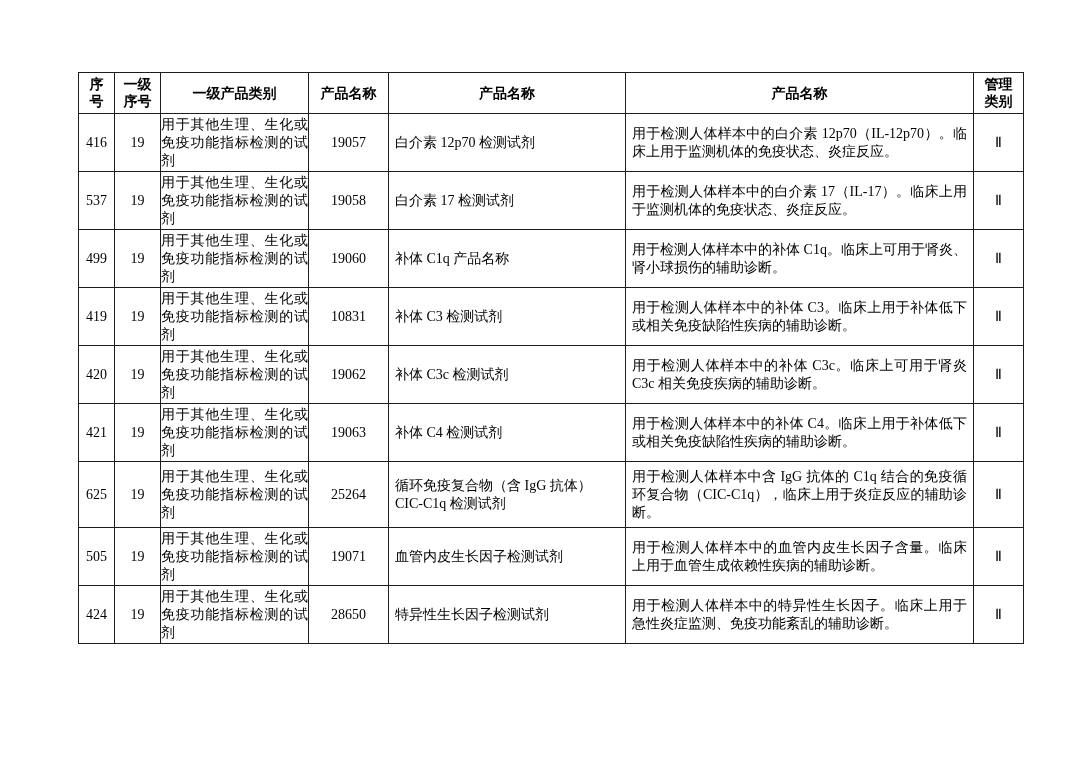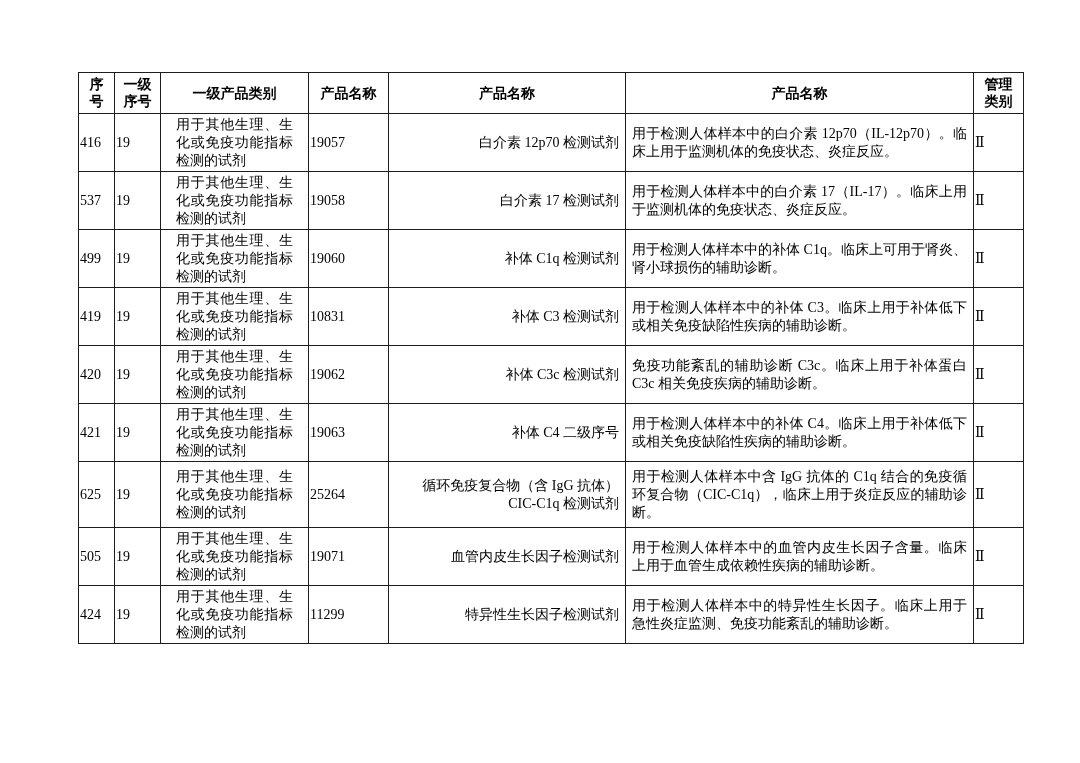--- a/index.html
+++ b/index.html
@@ -41,29 +41,31 @@
     white-space: pre-line;
     line-height: 17px;
     padding: 1px 1px;
   }
   .catalog td {
     vertical-align: middle;
     line-height: 18px;
     padding: 2px 4px;
   }
   td.c0, td.c1, td.c3, td.c6 {
+    text-align: center;
     padding: 1px 1px;
+    font-family: Liberation Serif, serif;
   }
   td.c2 {
     text-align: justify;
-    padding: 1px 15px;
+    padding: 1px 0;
     line-height: 18px;
   }
   td.c4 {
-    text-align: right;
+    text-align: left;
     padding: 2px 6px;
   }
   td.c5 {
     text-align: justify;
     padding: 2px 6px;
   }
 </style>
 </head>
 <body>
 
@@ -109,48 +111,48 @@
           <td class="c3">19058</td>
           <td class="c4">白介素 17 检测试剂</td>
           <td class="c5">用于检测人体样本中的白介素 17（IL-17）。临床上用于监测机体的免疫状态、炎症反应。</td>
           <td class="c6">Ⅱ</td>
         </tr>
         <tr>
           <td class="c0">499</td>
           <td class="c1">19</td>
           <td class="c2">用于其他生理、生化或免疫功能指标检测的试剂</td>
           <td class="c3">19060</td>
-          <td class="c4">补体 C1q 检测试剂</td>
+          <td class="c4">补体 C1q 产品名称</td>
           <td class="c5">用于检测人体样本中的补体 C1q。临床上可用于肾炎、肾小球损伤的辅助诊断。</td>
           <td class="c6">Ⅱ</td>
         </tr>
         <tr>
           <td class="c0">419</td>
           <td class="c1">19</td>
           <td class="c2">用于其他生理、生化或免疫功能指标检测的试剂</td>
           <td class="c3">10831</td>
           <td class="c4">补体 C3 检测试剂</td>
           <td class="c5">用于检测人体样本中的补体 C3。临床上用于补体低下或相关免疫缺陷性疾病的辅助诊断。</td>
           <td class="c6">Ⅱ</td>
         </tr>
         <tr>
           <td class="c0">420</td>
           <td class="c1">19</td>
           <td class="c2">用于其他生理、生化或免疫功能指标检测的试剂</td>
           <td class="c3">19062</td>
           <td class="c4">补体 C3c 检测试剂</td>
-          <td class="c5">免疫功能紊乱的辅助诊断 C3c。临床上用于补体蛋白 C3c 相关免疫疾病的辅助诊断。</td>
+          <td class="c5">用于检测人体样本中的补体 C3c。临床上可用于肾炎 C3c 相关免疫疾病的辅助诊断。</td>
           <td class="c6">Ⅱ</td>
         </tr>
         <tr>
           <td class="c0">421</td>
           <td class="c1">19</td>
           <td class="c2">用于其他生理、生化或免疫功能指标检测的试剂</td>
           <td class="c3">19063</td>
-          <td class="c4">补体 C4 二级序号</td>
+          <td class="c4">补体 C4 检测试剂</td>
           <td class="c5">用于检测人体样本中的补体 C4。临床上用于补体低下或相关免疫缺陷性疾病的辅助诊断。</td>
           <td class="c6">Ⅱ</td>
         </tr>
         <tr>
           <td class="c0">625</td>
           <td class="c1">19</td>
           <td class="c2">用于其他生理、生化或免疫功能指标检测的试剂</td>
           <td class="c3">25264</td>
           <td class="c4">循环免疫复合物（含 IgG 抗体）CIC-C1q 检测试剂</td>
           <td class="c5">用于检测人体样本中含 IgG 抗体的 C1q 结合的免疫循环复合物（CIC-C1q），临床上用于炎症反应的辅助诊断。</td>
@@ -162,20 +164,20 @@
           <td class="c2">用于其他生理、生化或免疫功能指标检测的试剂</td>
           <td class="c3">19071</td>
           <td class="c4">血管内皮生长因子检测试剂</td>
           <td class="c5">用于检测人体样本中的血管内皮生长因子含量。临床上用于血管生成依赖性疾病的辅助诊断。</td>
           <td class="c6">Ⅱ</td>
         </tr>
         <tr>
           <td class="c0">424</td>
           <td class="c1">19</td>
           <td class="c2">用于其他生理、生化或免疫功能指标检测的试剂</td>
-          <td class="c3">11299</td>
+          <td class="c3">28650</td>
           <td class="c4">特异性生长因子检测试剂</td>
           <td class="c5">用于检测人体样本中的特异性生长因子。临床上用于急性炎症监测、免疫功能紊乱的辅助诊断。</td>
           <td class="c6">Ⅱ</td>
         </tr>
       </tbody>
   </table>
 </div>
 
 </body></html>

